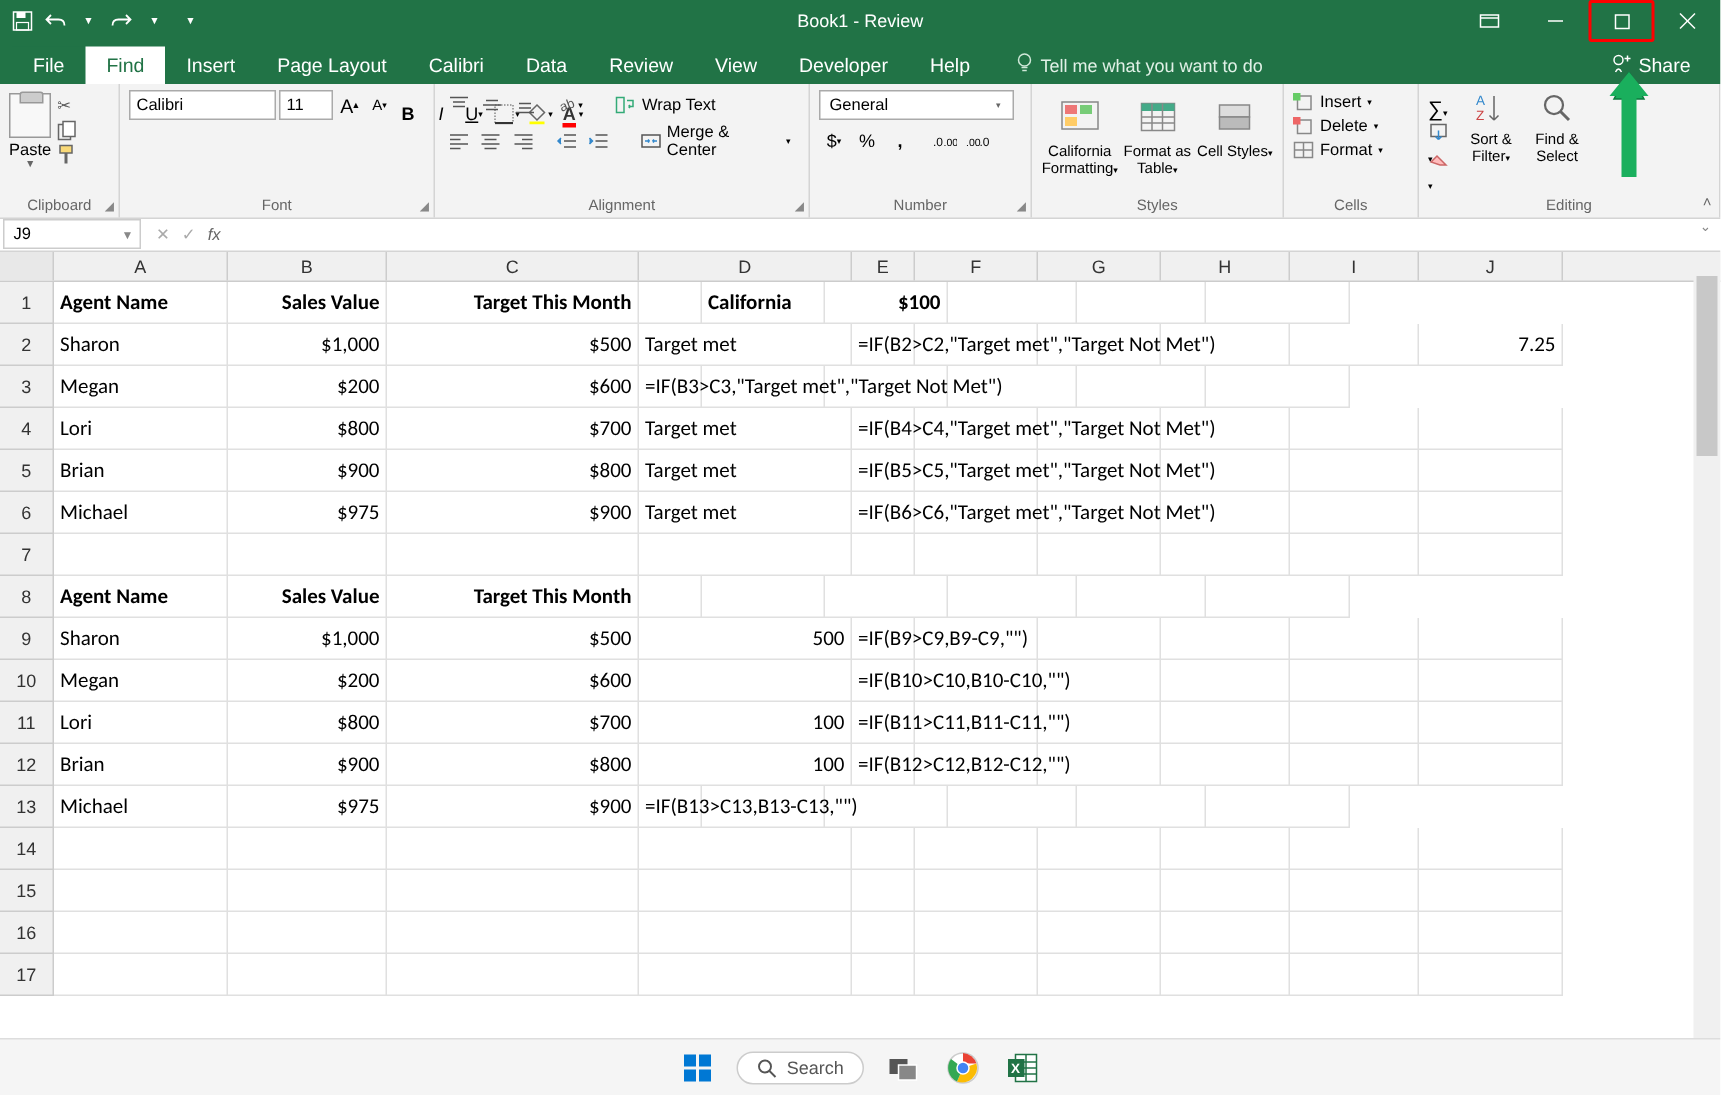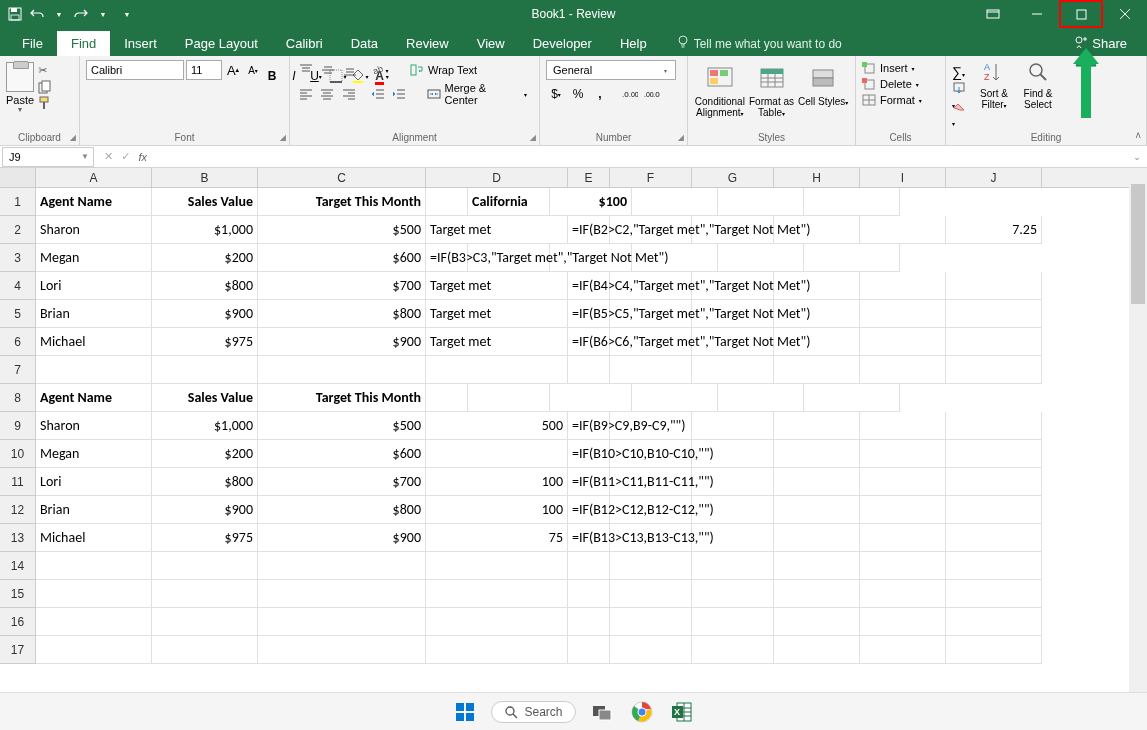--- a/index.html
+++ b/index.html
@@ -62,21 +62,21 @@
   .editing-group { flex: 1; }
   .edit-col { display: flex; flex-direction: column; gap: 2px; padding-top: 4px; margin-right: 4px;}
   .edit-ico { width: 16px; height: 16px; cursor: pointer; }
   .edit-btn { width: 44px; text-align: center; font-size: 10px; cursor: pointer; }
   .collapse-caret { position: absolute; right: 6px; bottom: 4px; font-size: 10px; color: #666; cursor: pointer; }
   
   
   .green-arrow { position: absolute; right: 46px; top: 48px; z-index: 100; }
   
   
-  .formula-bar { height: 22px; background: #fff; border-bottom: 1px solid #d4d4d4; display: flex; align-items: center; }
+  .formula-bar { height: 22px; background: #fff; border-bottom: 1px solid #d4d4d4; display: flex; }
   .name-box { width: 92px; height: 20px; border: 1px solid #ccc; padding-left: 6px; font-size: 11px; display: flex; align-items: center; justify-content: space-between; margin-left: 2px;}
   .name-box-caret { font-size: 8px; color: #888; padding-right: 4px; }
   .fx-icons { display: flex; align-items: center; gap: 8px; padding: 0 10px; color: #aaa; }
   .fx-ico { cursor: pointer; font-size: 11px; }
   .fx-label { font-style: italic; font-size: 11px; color: #666; }
   .formula-input { flex: 1; height: 20px; border: none; font-size: 11px; padding-left: 4px; }
   .fb-caret { width: 20px; text-align: center; color: #888; font-size: 9px; cursor: pointer;}
   
   
   .sheet { position: relative; }
@@ -398,21 +398,21 @@
     <div class="group-content">
       <div class="style-btn">
         <div class="style-ico">
             <svg width="28" height="28">
               <rect x="2" y="4" width="24" height="18" fill="none" stroke="#888"></rect>
               <rect x="4" y="6" width="8" height="6" fill="#e77"></rect>
               <rect x="14" y="6" width="8" height="6" fill="#7c7"></rect>
               <rect x="4" y="14" width="8" height="6" fill="#fc6"></rect>
             </svg>
           </div>
-        <span>Conditional Alignment</span><span style="font-size:6px">▾</span>
+        <span>California Formatting</span><span style="font-size:6px">▾</span>
       </div>
       <div class="style-btn">
         <div class="style-ico">
             <svg width="28" height="28">
               <rect x="3" y="5" width="22" height="18" fill="none" stroke="#888"></rect>
               <rect x="3" y="5" width="22" height="5" fill="#4a8"></rect>
               <line x1="3" y1="14" x2="25" y2="14" stroke="#888"></line>
               <line x1="3" y1="18" x2="25" y2="18" stroke="#888"></line>
               <line x1="10" y1="5" x2="10" y2="23" stroke="#888"></line>
               <line x1="17" y1="5" x2="17" y2="23" stroke="#888"></line>
@@ -694,21 +694,20 @@
           <div class="cell l" style="width: 82px;"></div>
           <div class="cell r" style="width: 82px;"></div>
           <div class="cell l" style="width: 86px;"></div>
           <div class="cell l" style="width: 86px;"></div>
           <div class="cell r" style="width: 96px;"></div>
         </div>
         <div class="cell-row-data">
           <div class="cell l" style="width: 116px;">Michael</div>
           <div class="cell r" style="width: 106px;">$975</div>
           <div class="cell r" style="width: 168px;">$900</div>
-          <div class="cell r" style="width: 142px;">75</div>
           <div class="cell l formula-show" style="width: 42px;">=IF(B13&gt;C13,B13-C13,"")</div>
           <div class="cell l" style="width: 82px;"></div>
           <div class="cell r" style="width: 82px;"></div>
           <div class="cell l" style="width: 86px;"></div>
           <div class="cell l" style="width: 86px;"></div>
           <div class="cell r" style="width: 96px;"></div>
         </div>
         <div class="cell-row-data">
           <div class="cell l" style="width: 116px;"></div>
           <div class="cell r" style="width: 106px;"></div>

